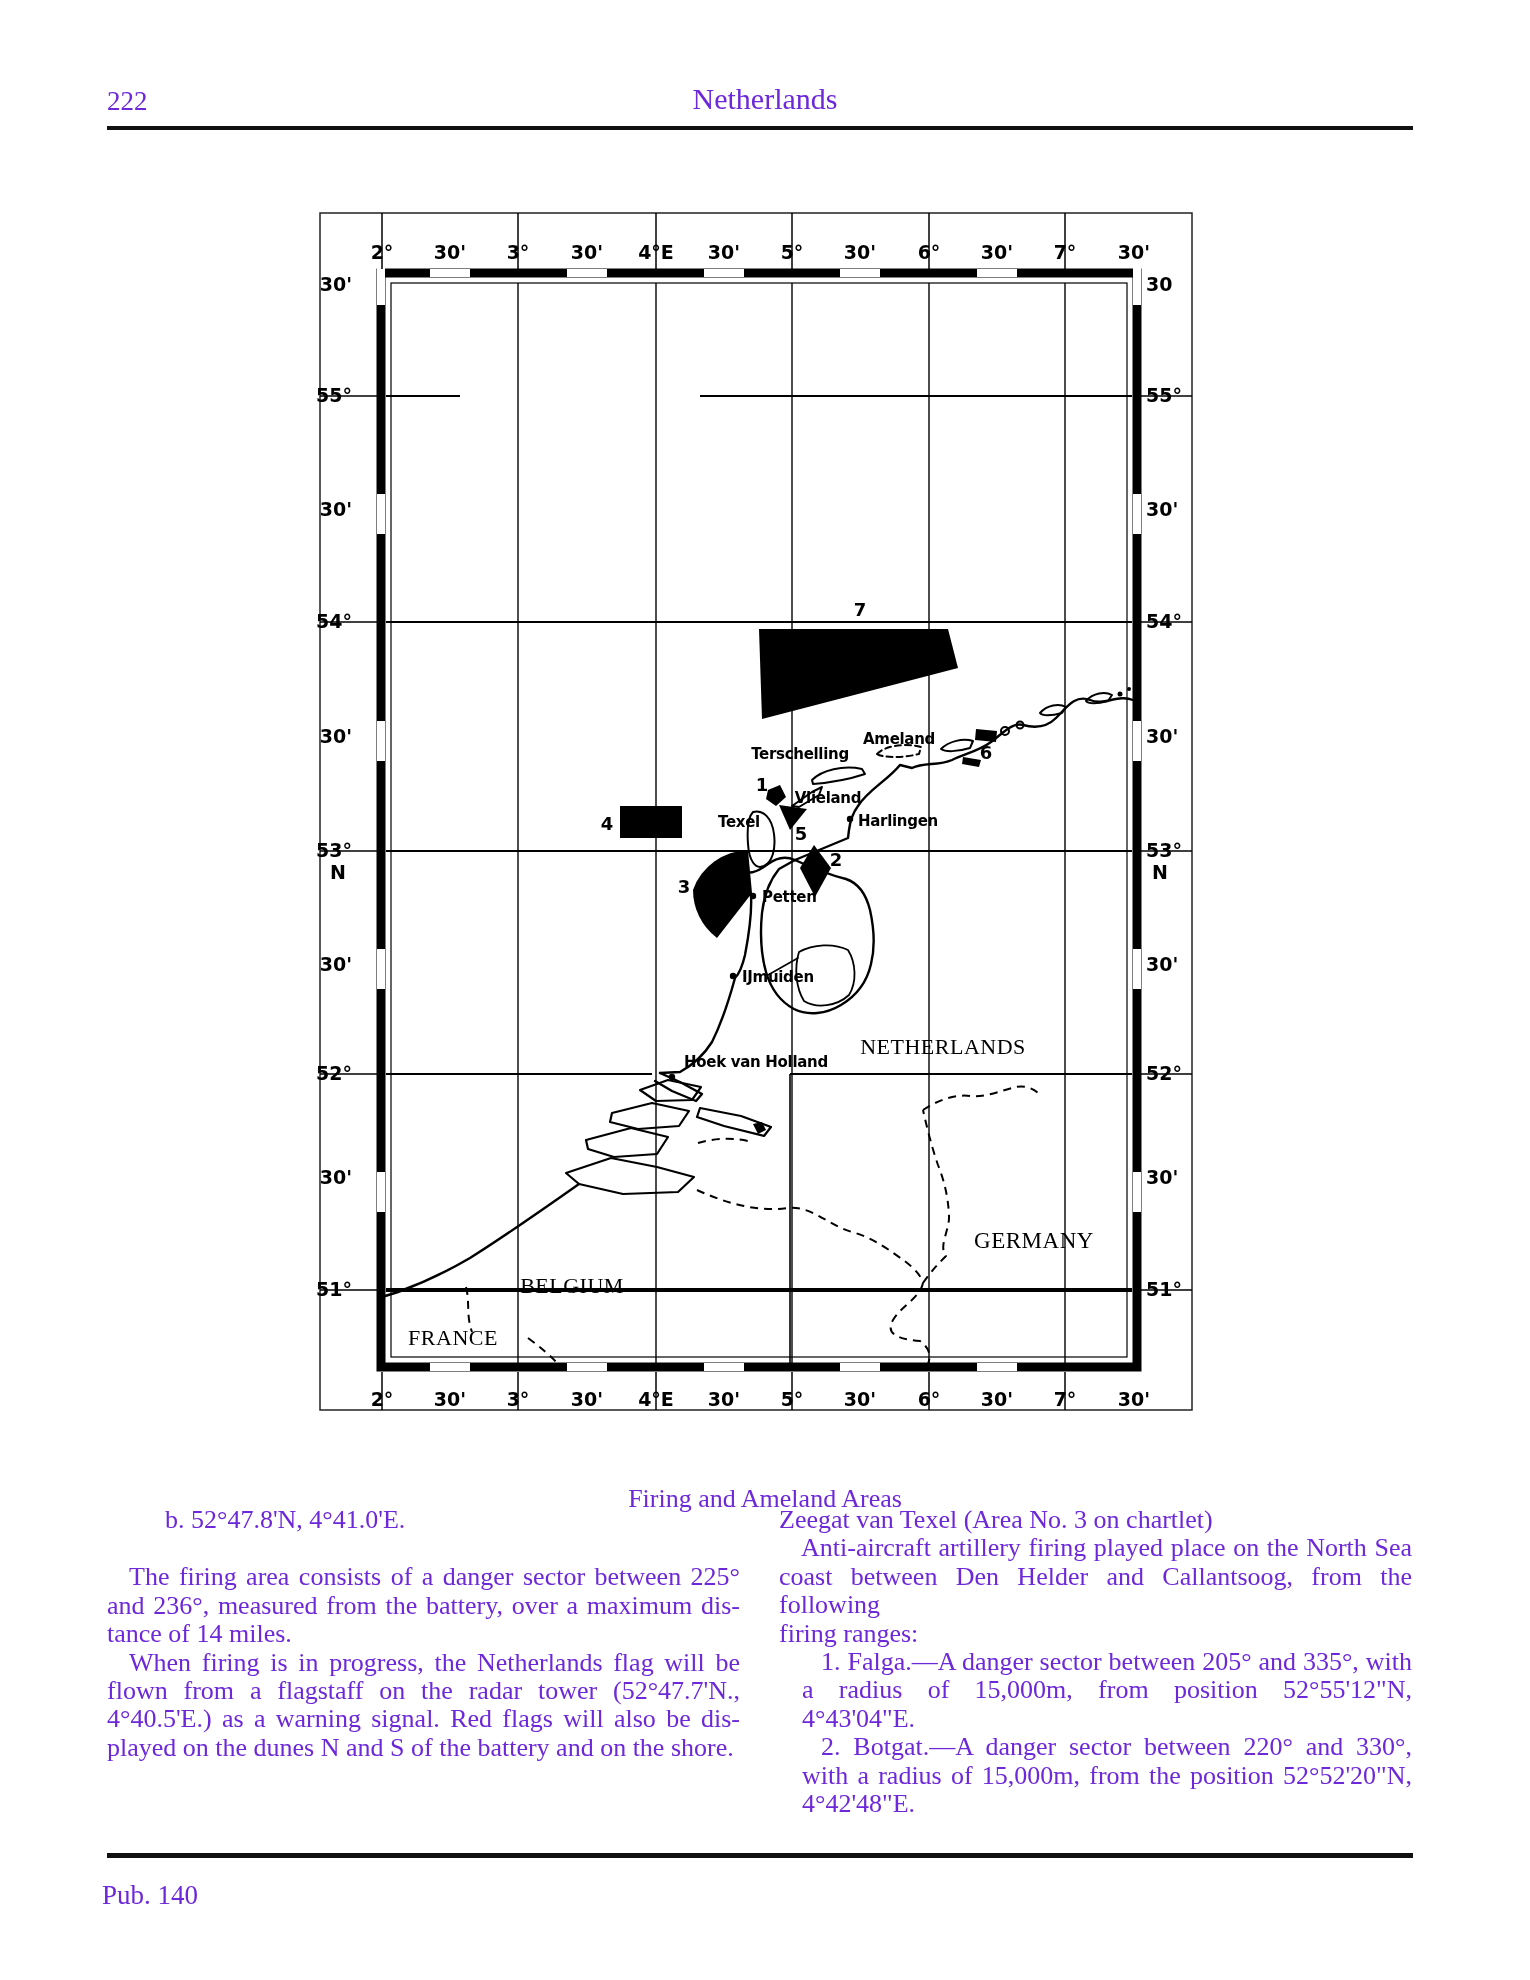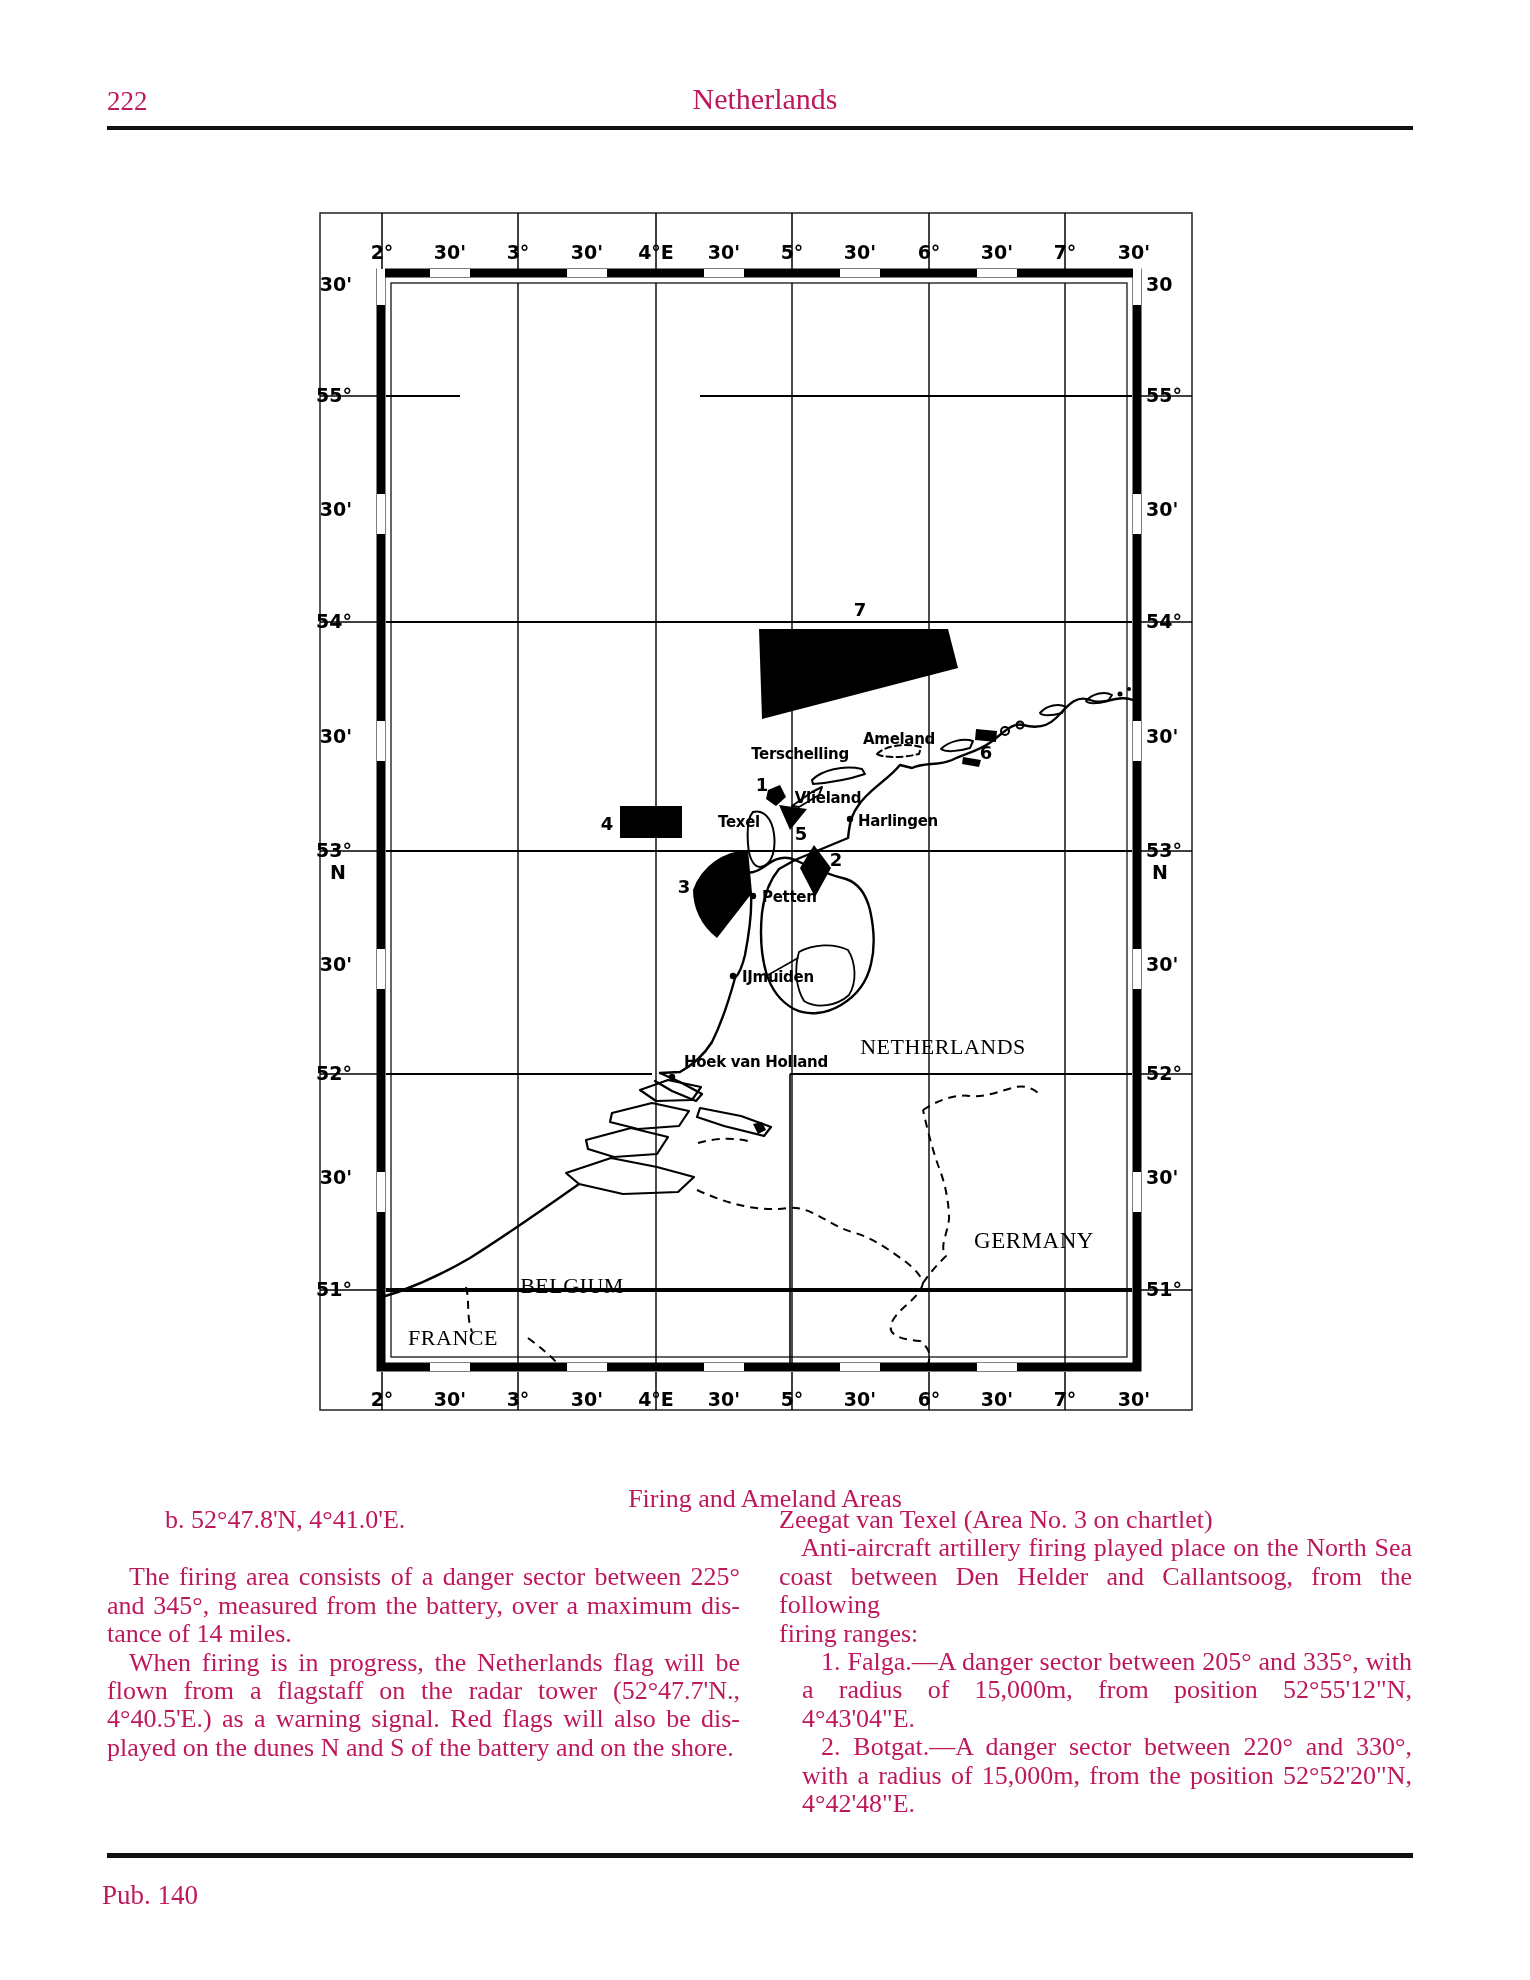--- a/index.html
+++ b/index.html
@@ -1,17 +1,17 @@
 <!DOCTYPE html>
 <html><head>
 <meta charset="utf-8">
 <style>
   html,body{margin:0;padding:0;background:#e8e8e8;}
   .page{position:relative;width:1530px;height:1980px;background:#ffffff;overflow:hidden;
-        font-family:"Liberation Serif",serif;color:#be185d;}
+        font-family:"Liberation Serif",serif;color:#6d28d9;}
   
   .page-number{position:absolute;left:107px;top:86px;font-size:27px;}
   .header-title{position:absolute;left:0;top:82px;width:100%;text-align:center;font-size:30px;}
   .header-rule{position:absolute;left:107px;top:126px;width:1306px;height:4px;background:#111;}
   
   svg.chartlet{position:absolute;left:0;top:0;}
   .map-axis-label{font-family:"DejaVu Sans",sans-serif;font-weight:700;font-size:19px;fill:#000;}
   .map-place{font-family:"DejaVu Sans",sans-serif;font-weight:700;font-size:15px;fill:#000;letter-spacing:-0.3px;}
   .map-area-num{font-family:"DejaVu Sans",sans-serif;font-weight:700;font-size:18px;fill:#000;}
   .map-country{font-family:"Liberation Serif",serif;font-size:22px;fill:#000;letter-spacing:0.5px;}
@@ -251,21 +251,21 @@
       <text class="map-axis-label" x="1146" y="1296">51°</text>
     </g>
   </svg>
 
   <div class="caption">Firing and Ameland Areas</div>
 
   <div class="columns">
     <div class="col">
       <div class="ln b-line">b.   52°47.8'N, 4°41.0'E.</div>
       <div class="ln jl fi">The firing area consists of a danger sector between 225°</div>
-      <div class="ln jl">and 345°, measured from the battery, over a maximum dis-</div>
+      <div class="ln jl">and 236°, measured from the battery, over a maximum dis-</div>
       <div class="ln">tance of 14 miles.</div>
       <div class="ln jl fi">When firing is in progress, the Netherlands flag will be</div>
       <div class="ln jl">flown from a flagstaff on the radar tower (52°47.7'N.,</div>
       <div class="ln jl">4°40.5'E.) as a warning signal. Red flags will also be dis-</div>
       <div class="ln">played on the dunes N and S of the battery and on the shore.</div>
     </div>
     <div class="col">
       <div class="ln">Zeegat van Texel (Area No. 3 on chartlet)</div>
       <div class="ln jl fi">Anti-aircraft artillery firing played place on the North Sea</div>
       <div class="ln jl">coast between Den Helder and Callantsoog, from the following</div>

